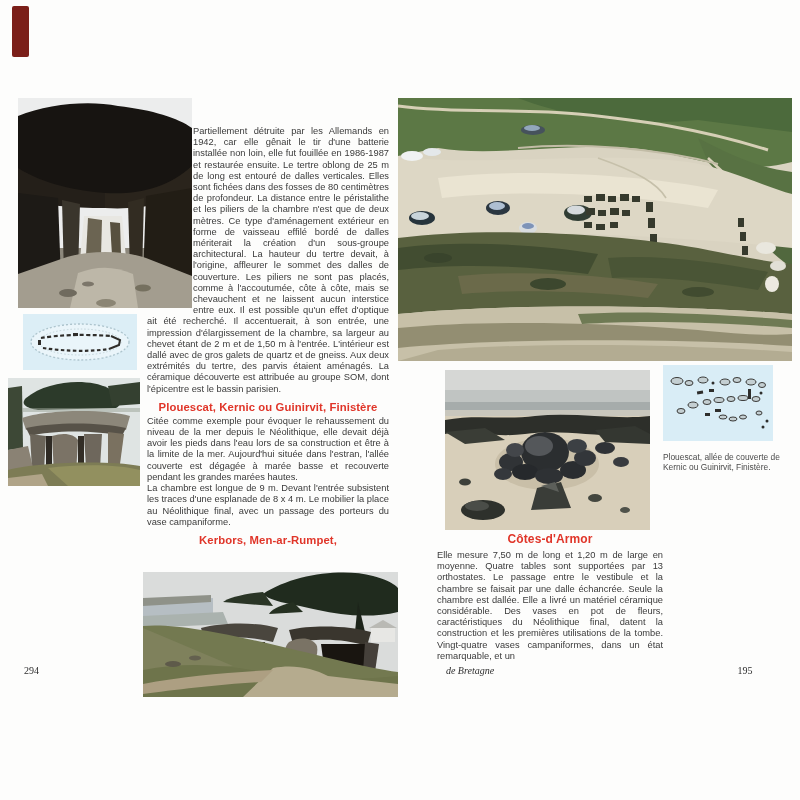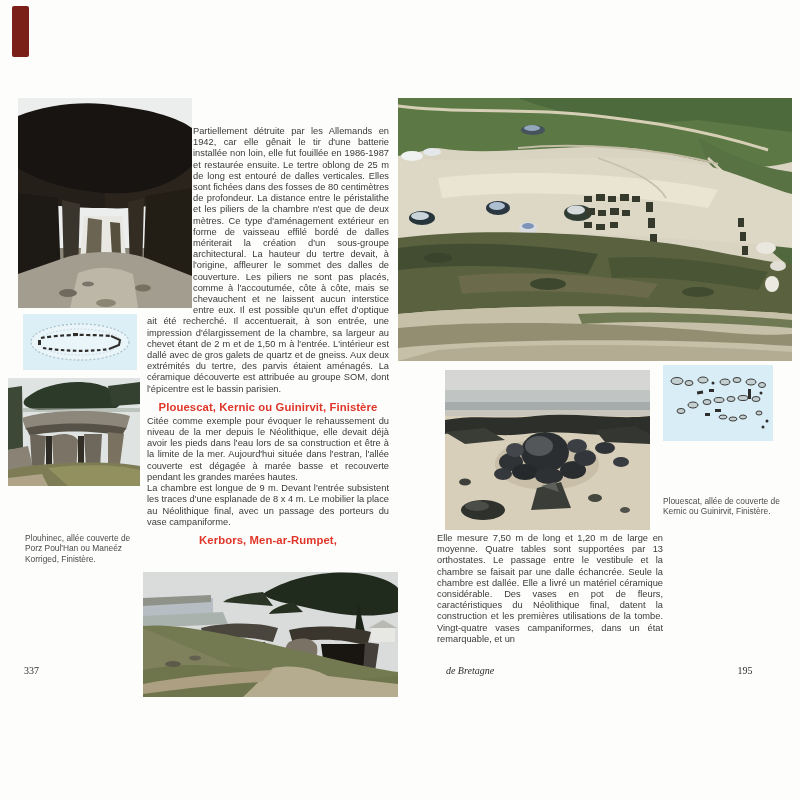--- a/index.html
+++ b/index.html
@@ -9,21 +9,21 @@
   .red-tab{left:12px;top:6px;width:17px;height:51px;background:#7b1f19;border-radius:2px;}
   .photo{display:block;}
   .body-text{font-size:9.3px;line-height:11.2px;color:#3a3a3a;text-align:justify;
              hyphens:auto;-webkit-hyphens:auto;}
   .body-text p{margin:0;}
   .left-col{left:147px;top:126px;width:242px;}
   .wrap-spacer{float:left;width:46px;height:184px;}
   .red-head{color:#e03529;font-weight:bold;font-size:11.3px;line-height:13px;margin:6px 0 2px 0;
             text-align:center;letter-spacing:.1px;}
   .red-head.big{font-size:12px;margin:0 0 4px 0;}
-  .caption{font-size:8.4px;line-height:10.4px;color:#4b4b4b;text-align:left;margin-top:44px;}
+  .caption{font-size:8.4px;line-height:10.4px;color:#4b4b4b;text-align:left;}
   .footer{font-family:"Liberation Serif",serif;font-size:10px;color:#2e2e2e;}
   .footer.it{font-style:italic;}
   .right-col{left:437px;top:533px;width:226px;}
   svg{display:block;}
 </style>
 </head>
 <body>
 
 <div class="spread">
 
@@ -82,21 +82,20 @@
     <path d="M76,56 L94,56 L92,90 L78,90 Z" fill="#6e675c"></path>
     <path d="M100,54 L116,56 L112,86 L100,86 Z" fill="#7a7160"></path>
     <rect x="38" y="58" width="6" height="34" fill="#2e2a24"></rect>
     <rect x="70" y="58" width="6" height="34" fill="#332e26"></rect>
     <path d="M0,72 L20,68 L26,94 L0,96 Z" fill="#8a8274"></path>
     <path d="M0,92 C30,84 100,82 132,88 L132,108 L0,108 Z" fill="#7d7c55"></path>
     <path d="M40,90 C70,86 110,86 132,92 L132,108 L60,108 Z" fill="#92905f"></path>
     <path d="M0,100 L34,96 L40,108 L0,108 Z" fill="#b0a488"></path>
   </svg>
 
-  <div class="abs caption" style="left:25px;top:489px;width:112px">Plouhinec, allée couverte de Porz Poul'Han ou Maneéz Korriged, Finistère.</div>
 
   <svg class="abs photo" style="left:143px;top:572px" width="255" height="125" viewBox="0 0 255 125" preserveAspectRatio="none">
     <rect width="255" height="125" fill="#dadcdb"></rect>
     <path d="M0,30 L70,26 L70,44 L0,48 Z" fill="#b6bec3"></path>
     <path d="M0,26 L68,23 L68,30 L0,34 Z" fill="#8f9289"></path>
     <path d="M0,44 L80,40 L85,52 L0,56 Z" fill="#aab2ae"></path>
     <path d="M120,22 C150,2 200,-4 230,4 C250,9 255,16 255,16 L255,40 C230,46 200,44 175,38 C150,32 128,30 120,22 Z" fill="#202b1e"></path>
     <path d="M120,20 C100,22 85,26 80,30 L130,34 Z" fill="#2a3526"></path>
     <path d="M150,30 C135,34 128,38 126,42 L160,40 Z" fill="#253021"></path>
     <path d="M215,30 L222,60 L212,60 Z" fill="#1c241a"></path>
@@ -249,20 +248,21 @@
       <circle cx="50" cy="18" r="1.5"></circle>
         <circle cx="98" cy="28" r="1.5"></circle>
       <circle cx="100" cy="62" r="1.5"></circle>
         <circle cx="104" cy="56" r="1.5"></circle>
     </g>
   </svg>
 
   <div class="abs caption" style="left:663px;top:452px;width:118px">Plouescat, allée de couverte de Kernic ou Guinirvit, Finistère.</div>
 
   <div class="abs right-col body-text">
+    <div class="red-head big">Côtes-d'Armor</div>
     <p>Elle mesure 7,50 m de long et 1,20 m de large en moyenne. Quatre tables sont supportées par 13 orthostates. Le passage entre le vestibule et la chambre se faisait par une dalle échancrée. Seule la chambre est dallée. Elle a livré un matériel céramique considérable. Des vases en pot de fleurs, caractéristiques du Néolithique final, datent la construction et les premières utilisations de la tombe. Vingt-quatre vases campaniformes, dans un état remarquable, et un</p>
   </div>
 
-  <div class="abs footer" style="left:24px;top:665px">337</div>
+  <div class="abs footer" style="left:24px;top:665px">294</div>
   <div class="abs footer it" style="left:410px;top:665px;width:120px;text-align:center">de Bretagne</div>
   <div class="abs footer" style="left:720px;top:665px;width:50px;text-align:center">195</div>
 
 </div>
 
 </body></html>

